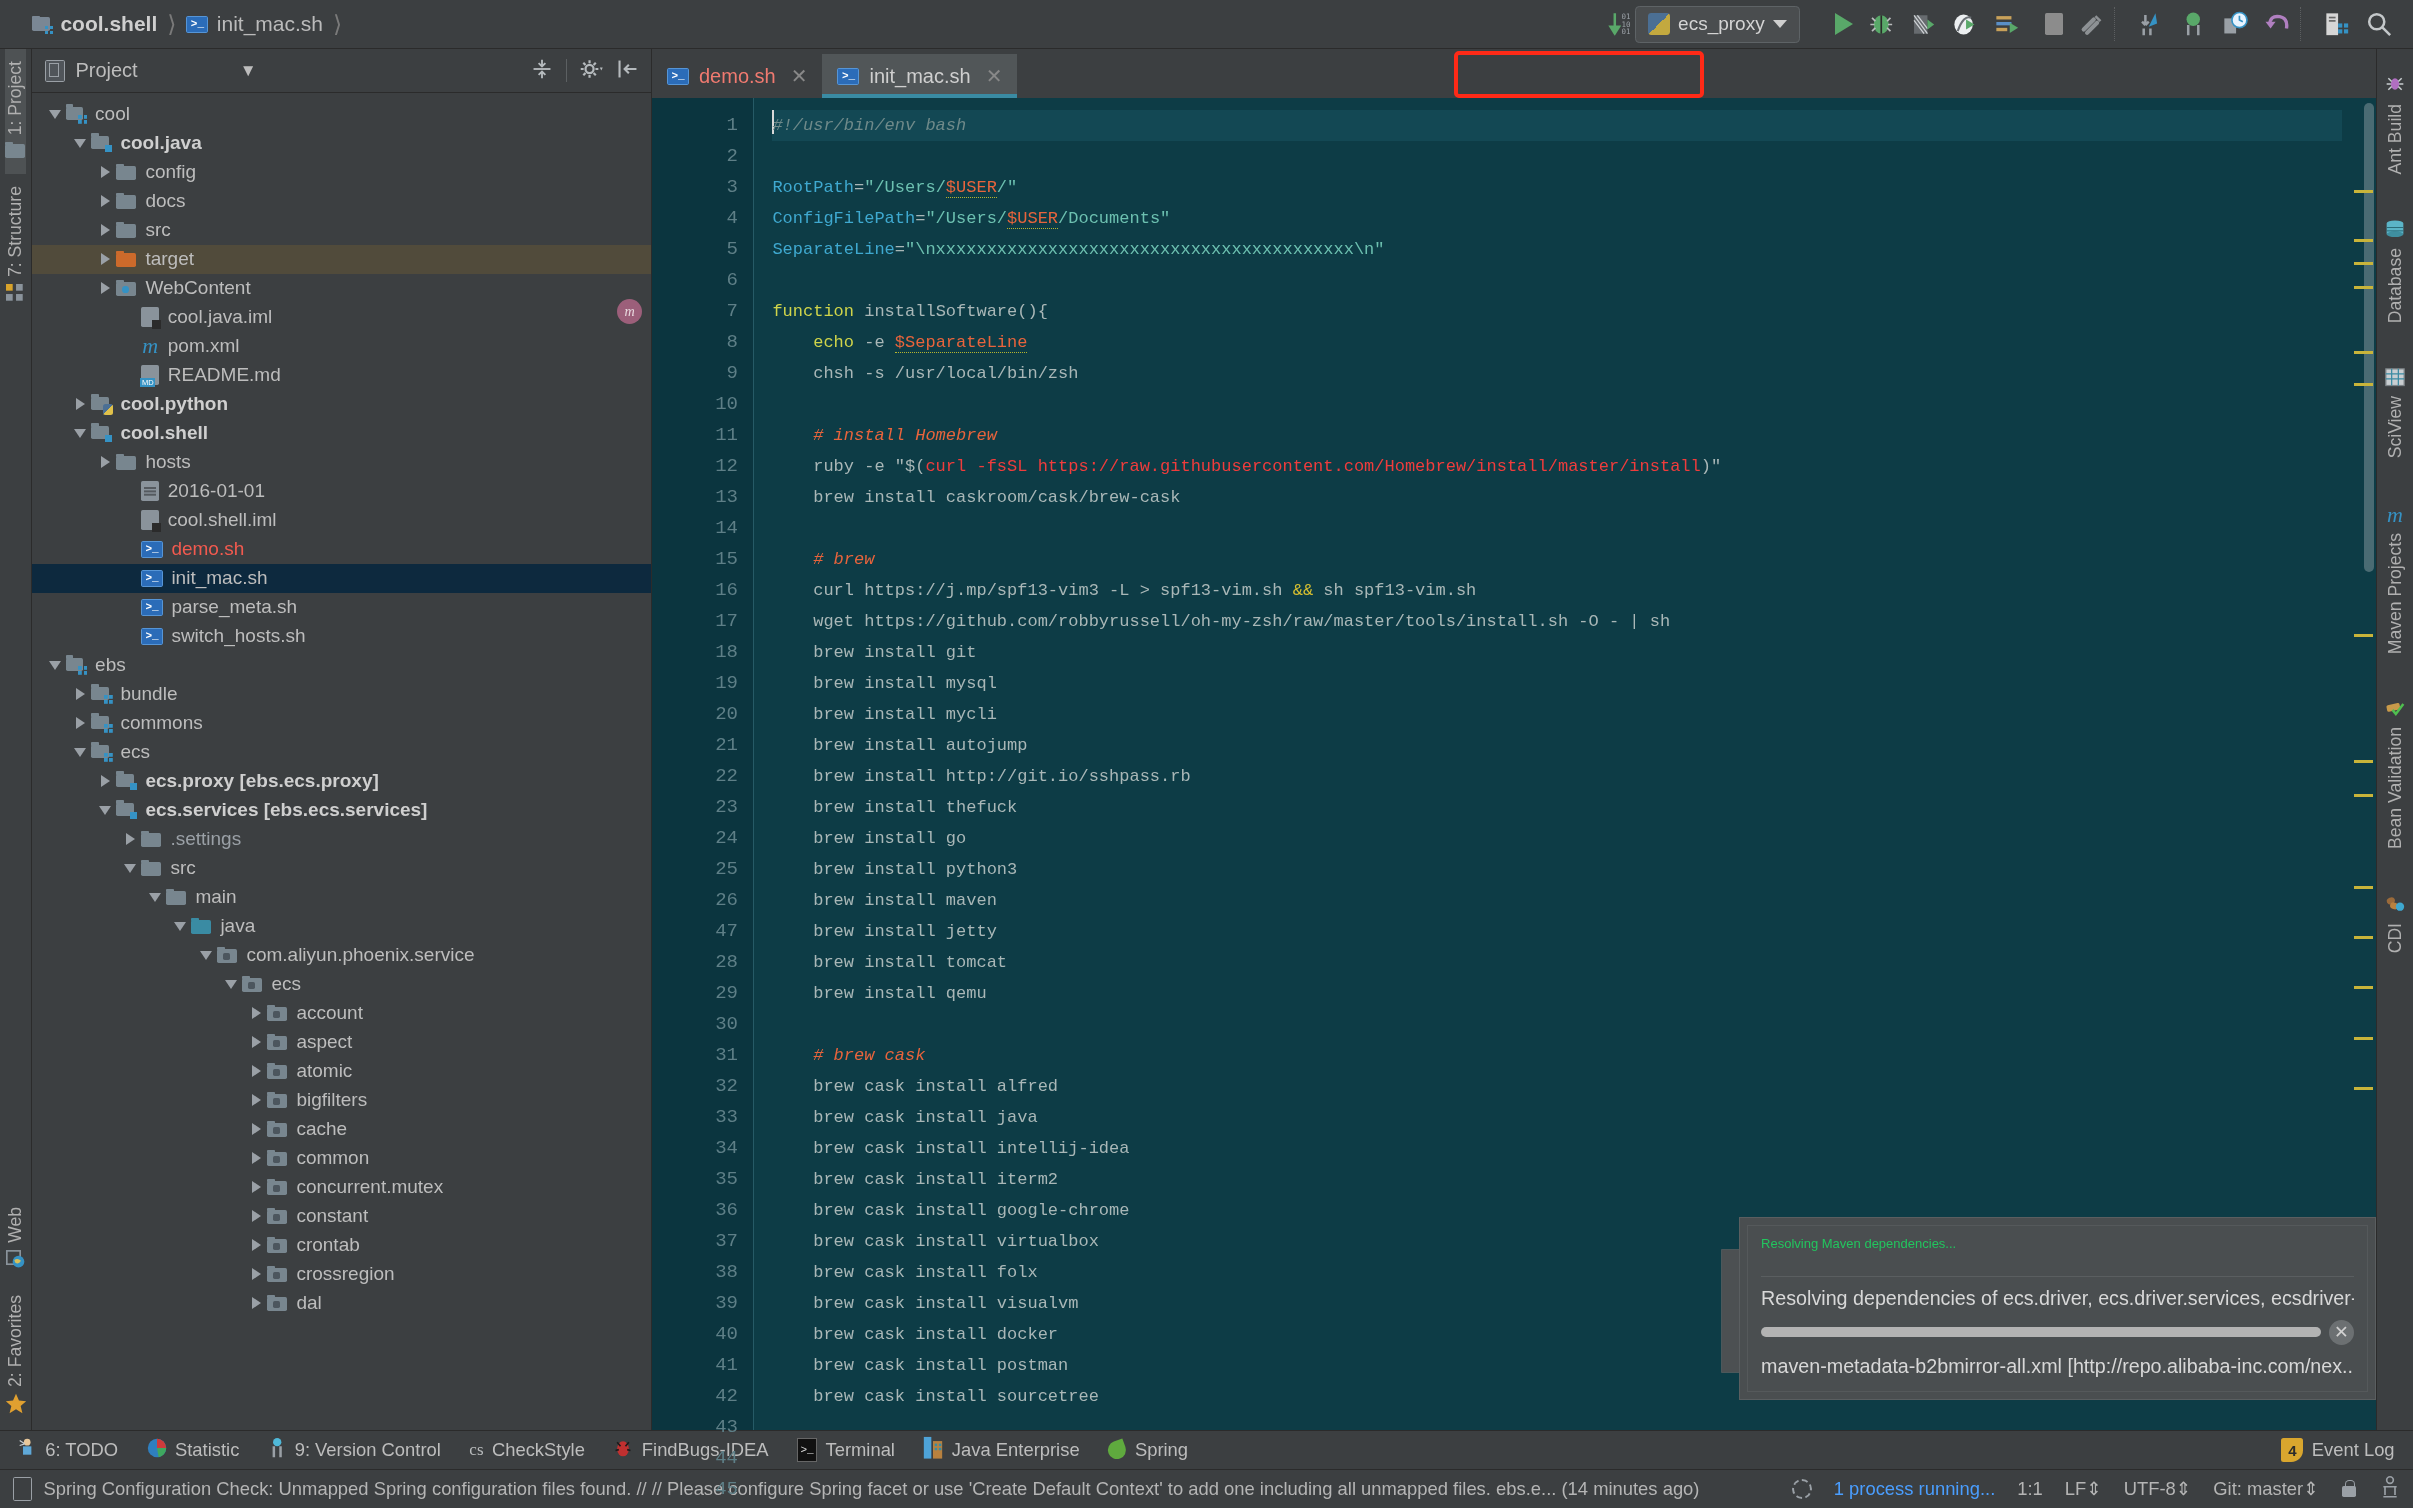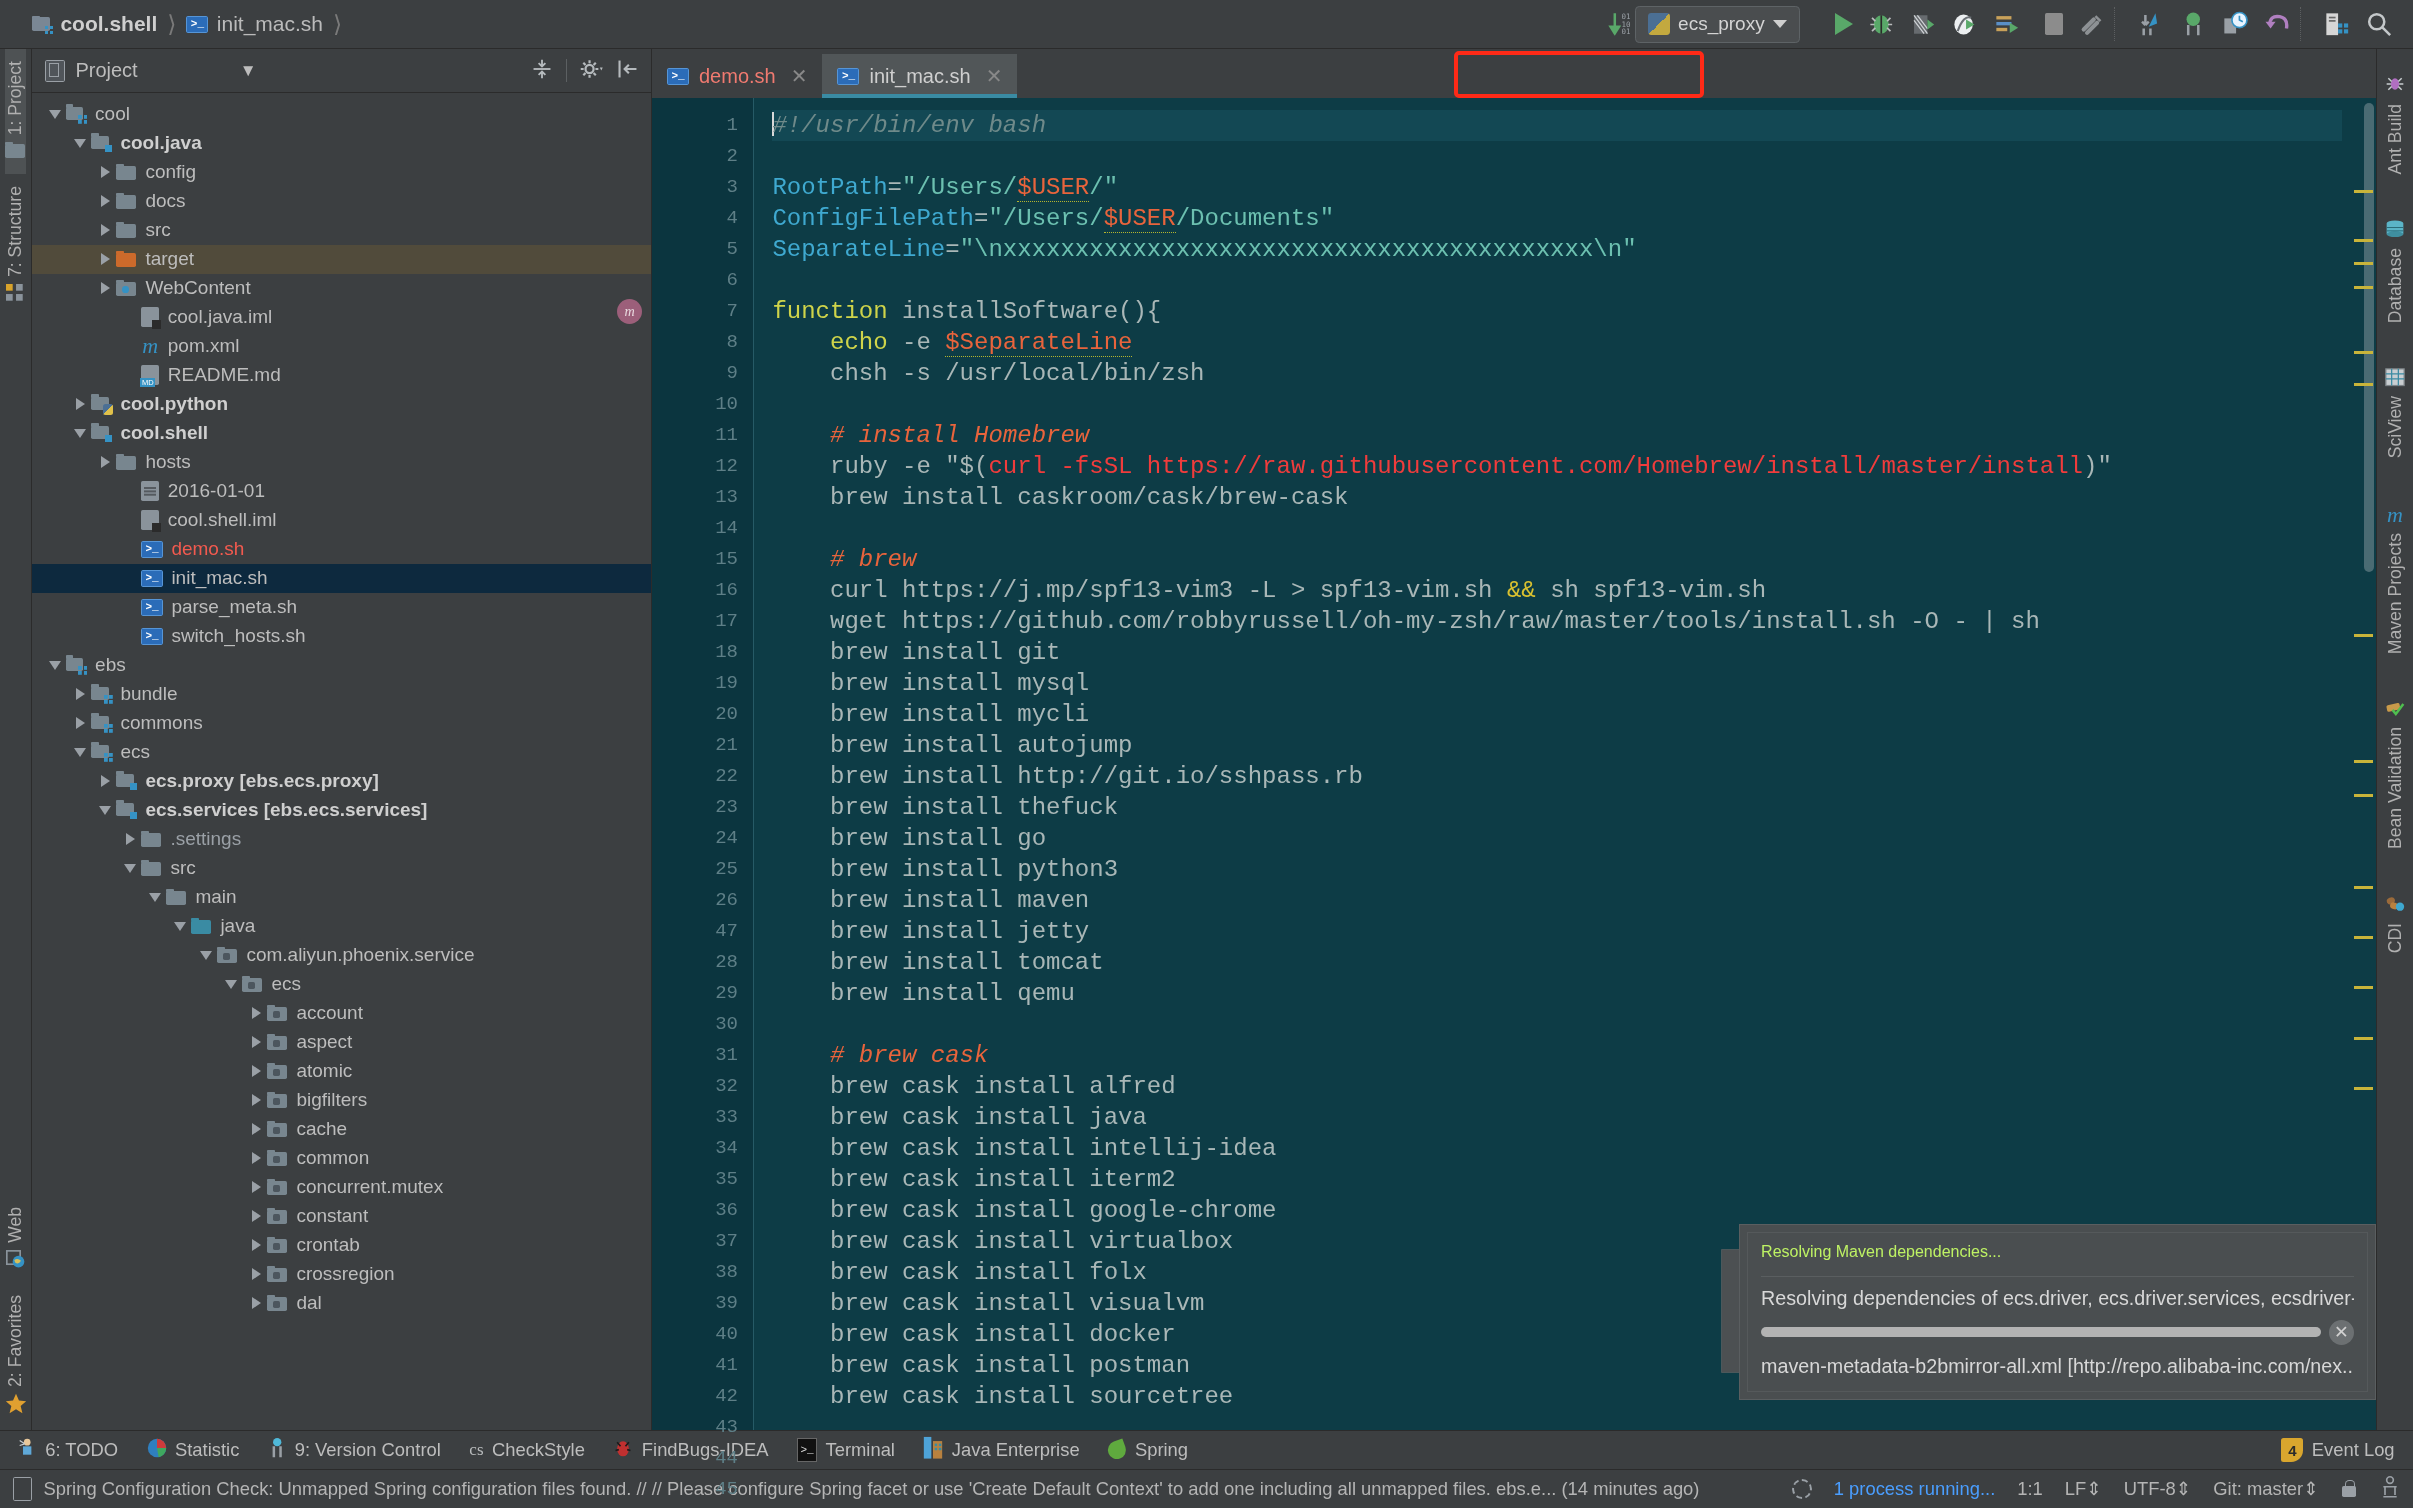--- a/index.html
+++ b/index.html
@@ -120,21 +120,21 @@
   .tab.active:after{content:"";position:absolute;left:0;right:0;bottom:0;height:4.2px;background:#3a8ba3;}
   .tab .x{color:#888;font-size:20px;margin-left:5px;}
   .tab-hl{position:absolute;left:802px;top:1.7px;width:250px;height:47px;border:4.2px solid #ff2a17;border-radius:5px;pointer-events:none;}
 
   .editor-wrap{flex:1;display:flex;min-height:0;position:relative;background:#0d3c46;}
   .gutter{width:101px;background:#0b353f;color:#5e7f87;font-family:"Liberation Mono",monospace;font-size:19px;
      text-align:right;padding:11.7px 15px 0 0;position:relative;flex:0 0 101px;}
   .gutter .gl{height:31px;line-height:31px;position:relative;}
   .gmark{position:absolute;left:-35px;top:3.4px;width:25px;height:25px;border-radius:50%;background:#9c5f7a;
      color:#e8d8de;font-size:14.2px;display:flex;align-items:center;justify-content:center;font-family:"Liberation Serif",serif;font-style:italic;}
-  .codearea{flex:1;padding:11.7px 0 0 18.4px;font-family:"Liberation Mono",monospace;font-size:24px;overflow:hidden;position:relative;
+  .codearea{flex:1;padding:11.7px 0 0 18.4px;font-family:"Liberation Mono",monospace;font-size:17px;overflow:hidden;position:relative;
      background:#0d3c46;border-left:1.7px solid #265a66;}
   .cl{height:31px;line-height:31px;white-space:pre;color:#a9b7b7;}
   .cl.cur{background:#134854;}
   .shebang{color:#6f8a8a;font-style:italic;}
   .kw{color:#cfd44a;}
   .var{color:#3fa9d0;}
   .str{color:#6cc0b0;}
   .dollar{color:#e8643c;}
   .cmt{color:#e8643c;font-style:italic;}
   .red{color:#f03c3c;}
@@ -153,21 +153,21 @@
   .notif-b{display:flex;align-items:center;color:#c9c9c9;font-size:20px;margin-top:6.7px;}
   .notif-b .chev{margin-left:auto;color:#b9b9b9;font-size:23.5px;}
   .notif-l{margin-top:11.7px;display:flex;gap:22px;}
   .notif-l a{color:#589df6;font-size:20px;text-decoration:none;cursor:pointer;}
 
   
   .bgt{position:absolute;right:0px;bottom:30px;width:637px;background:#4a4e50;border:0.8px solid #5a5e60;}
   .bgt-h{height:37px;display:flex;align-items:center;justify-content:center;color:#a8a8a8;font-size:21px;background:#4f5355;position:relative;}
   .bgt-min{position:absolute;right:11.7px;top:17px;width:18.4px;height:5px;background:#b8b8b8;}
   .bgt-body{padding:10px 13.4px 13.4px 13.4px;border:0.8px solid #55595b;margin:6.7px;}
-  .bgt-l1{color:#bef264;font-size:16px;padding-bottom:15px;border-bottom:0.8px solid #5a5e60;}
+  .bgt-l1{color:#22c55e;font-size:13px;padding-bottom:25px;border-bottom:0.8px solid #5a5e60;}
   .bgt-l2{color:#d8d8d8;font-size:19.7px;margin-top:10px;white-space:nowrap;overflow:hidden;}
   .bgt-prog{margin-top:10px;display:flex;align-items:center;gap:8.4px;}
   .bgt-bar{flex:1;height:10px;border-radius:5px;background:#b3b3b3;}
   .bgt-x{width:25px;height:25px;border-radius:50%;background:#6c7072;color:#d0d0d0;display:flex;align-items:center;justify-content:center;font-size:17.6px;cursor:pointer;}
   .bgt-l3{color:#d8d8d8;font-size:19.7px;margin-top:10px;white-space:nowrap;overflow:hidden;}
 
   
   .bottomstrip{height:39px;background:#3c3f41;display:flex;align-items:center;gap:28.5px;padding:0 18.4px;
     border-top:0.8px solid #2b2b2b;flex:0 0 39px;font-size:18.4px;color:#bdbdbd;}
   .bs-item{display:flex;align-items:center;gap:8.4px;cursor:pointer;white-space:nowrap;}

